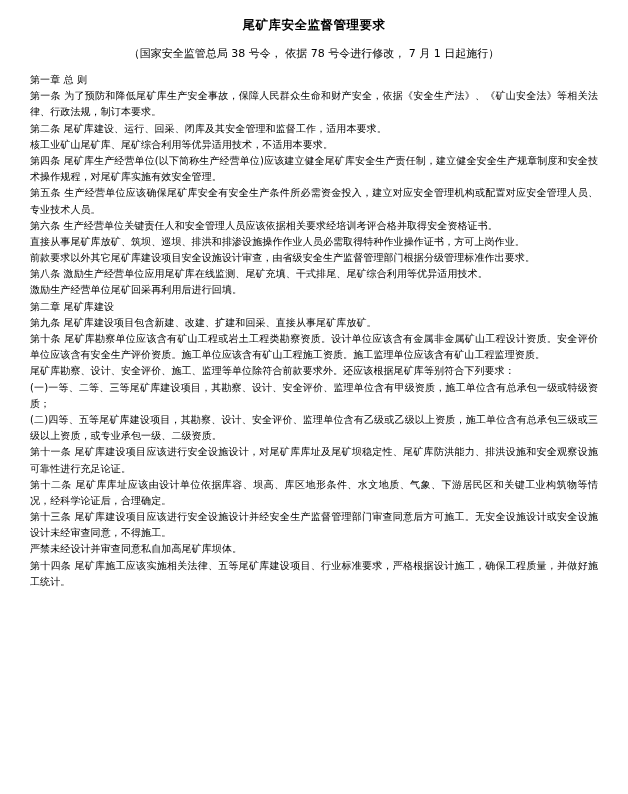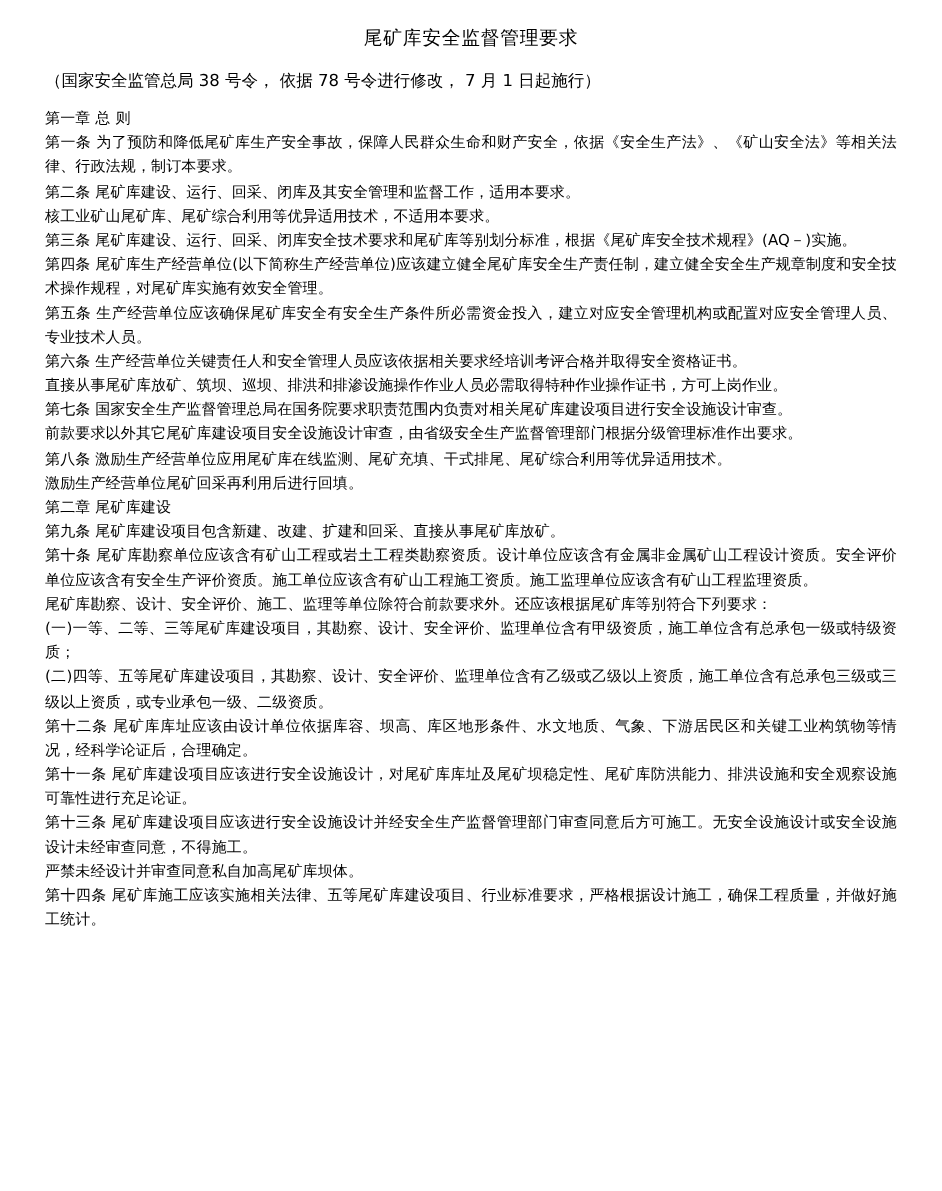--- a/index.html
+++ b/index.html
@@ -16,28 +16,28 @@
   }
   .page {
     position: relative;
     width: 628px;
     height: 794px;
     box-sizing: border-box;
     padding: 12px 30px 0 30px;
   }
   .doc-title {
     text-align: center;
-    font-weight: normal;
+    font-weight: bold;
     font-size: 12.5px;
     letter-spacing: 0.5px;
     margin: 4px 0 12px 0;
     line-height: 1.4;
   }
   .subtitle {
-    text-align: left;
+    text-align: center;
     font-size: 11px;
     margin: 0 0 10px 0;
     line-height: 1.5;
   }
   .body-text p {
     margin: 0;
     font-size: 10px;
     line-height: 1.62;
     text-align: justify;
     text-justify: inter-ideograph;
@@ -51,35 +51,33 @@
 
   <div class="doc-title">尾矿库安全监督管理要求</div>
 
   <div class="subtitle">（国家安全监管总局 38 号令， 依据 78 号令进行修改， 7 月 1 日起施行）</div>
 
   <div class="body-text">
     <p>第一章 总 则</p>
     <p>第一条 为了预防和降低尾矿库生产安全事故，保障人民群众生命和财产安全，依据《安全生产法》、《矿山安全法》等相关法律、行政法规，制订本要求。</p>
     <p>第二条 尾矿库建设、运行、回采、闭库及其安全管理和监督工作，适用本要求。</p>
     <p>核工业矿山尾矿库、尾矿综合利用等优异适用技术，不适用本要求。</p>
-    <p>第三条 尾矿库建设、运行、回采、闭库安全技术要求和尾矿库等别划分标准，根据《尾矿库安全技术规程》(AQ－)实施。</p>
     <p>第四条 尾矿库生产经营单位(以下简称生产经营单位)应该建立健全尾矿库安全生产责任制，建立健全安全生产规章制度和安全技术操作规程，对尾矿库实施有效安全管理。</p>
     <p>第五条 生产经营单位应该确保尾矿库安全有安全生产条件所必需资金投入，建立对应安全管理机构或配置对应安全管理人员、专业技术人员。</p>
     <p>第六条 生产经营单位关键责任人和安全管理人员应该依据相关要求经培训考评合格并取得安全资格证书。</p>
     <p>直接从事尾矿库放矿、筑坝、巡坝、排洪和排渗设施操作作业人员必需取得特种作业操作证书，方可上岗作业。</p>
-    <p>第七条 国家安全生产监督管理总局在国务院要求职责范围内负责对相关尾矿库建设项目进行安全设施设计审查。</p>
     <p>前款要求以外其它尾矿库建设项目安全设施设计审查，由省级安全生产监督管理部门根据分级管理标准作出要求。</p>
     <p>第八条 激励生产经营单位应用尾矿库在线监测、尾矿充填、干式排尾、尾矿综合利用等优异适用技术。</p>
     <p>激励生产经营单位尾矿回采再利用后进行回填。</p>
     <p>第二章 尾矿库建设</p>
     <p>第九条 尾矿库建设项目包含新建、改建、扩建和回采、直接从事尾矿库放矿。</p>
     <p>第十条 尾矿库勘察单位应该含有矿山工程或岩土工程类勘察资质。设计单位应该含有金属非金属矿山工程设计资质。安全评价单位应该含有安全生产评价资质。施工单位应该含有矿山工程施工资质。施工监理单位应该含有矿山工程监理资质。</p>
     <p>尾矿库勘察、设计、安全评价、施工、监理等单位除符合前款要求外。还应该根据尾矿库等别符合下列要求：</p>
     <p>(一)一等、二等、三等尾矿库建设项目，其勘察、设计、安全评价、监理单位含有甲级资质，施工单位含有总承包一级或特级资质；</p>
     <p>(二)四等、五等尾矿库建设项目，其勘察、设计、安全评价、监理单位含有乙级或乙级以上资质，施工单位含有总承包三级或三级以上资质，或专业承包一级、二级资质。</p>
+    <p>第十一条 尾矿库建设项目应该进行安全设施设计，对尾矿库库址及尾矿坝稳定性、尾矿库防洪能力、排洪设施和安全观察设施可靠性进行充足论证。</p>
     <p>第十二条 尾矿库库址应该由设计单位依据库容、坝高、库区地形条件、水文地质、气象、下游居民区和关键工业构筑物等情况，经科学论证后，合理确定。</p>
-    <p>第十一条 尾矿库建设项目应该进行安全设施设计，对尾矿库库址及尾矿坝稳定性、尾矿库防洪能力、排洪设施和安全观察设施可靠性进行充足论证。</p>
     <p>第十三条 尾矿库建设项目应该进行安全设施设计并经安全生产监督管理部门审查同意后方可施工。无安全设施设计或安全设施设计未经审查同意，不得施工。</p>
     <p>严禁未经设计并审查同意私自加高尾矿库坝体。</p>
     <p>第十四条 尾矿库施工应该实施相关法律、五等尾矿库建设项目、行业标准要求，严格根据设计施工，确保工程质量，并做好施工统计。</p>
   </div>
 
 </div>
 
 </body></html>

